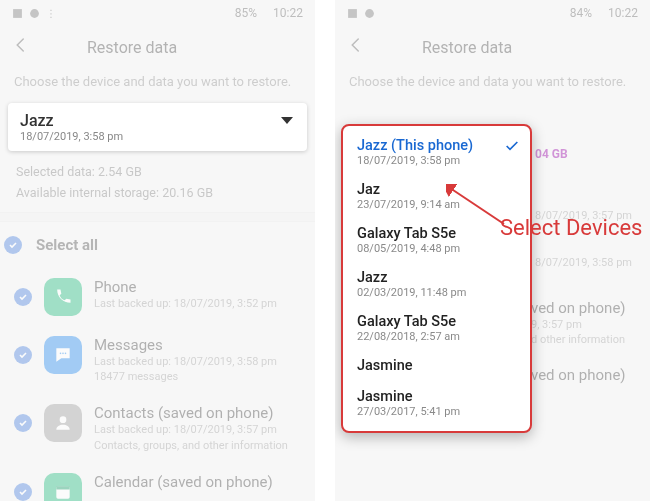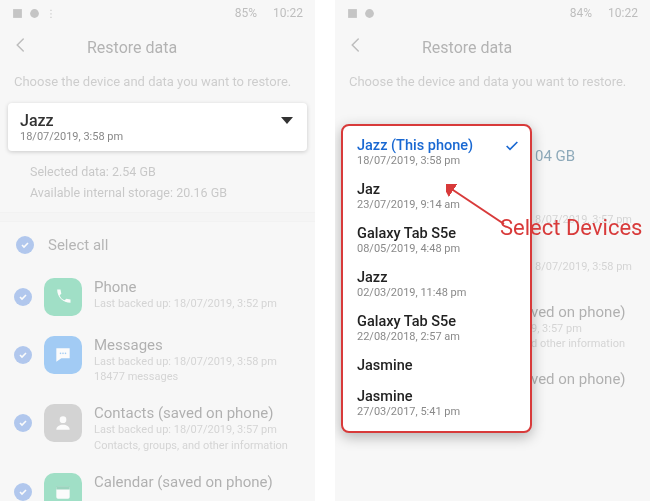--- a/index.html
+++ b/index.html
@@ -69,30 +69,30 @@
   }
   .sel-name { font-size: 16px; color: #333; font-weight: 500; }
   .sel-date { font-size: 11px; color: #888; }
   .sel-arrow {
     position: absolute; right: 14px; top: 14px;
     border-left: 6px solid transparent;
     border-right: 6px solid transparent;
     border-top: 7px solid #333;
   }
   .info {
-    padding: 0 30px;
+    padding: 0 16px;
     font-size: 12.5px;
     color: #8f8f8f;
     line-height: 1.7;
   }
   .section-gap { height: 10px; background:#f1f1f1; margin-top:8px; border-top:1px solid #ececec; border-bottom:1px solid #ececec; }
   .selectall {
     display: flex; align-items: center; gap: 14px;
-    padding: 14px 16px;
-    font-size: 15px; color: #656565;
+    padding: 14px 4px;
+    font-size: 15px; color: #656565; font-weight: bold;
   }
   .chk {
     width: 18px; height: 18px; border-radius: 50%;
     background: #5b8de0; display:inline-flex; align-items:center; justify-content:center;
   }
   .chk svg { width: 10px; height: 10px; }
   .list { padding: 0 0 10px 0; }
   .row {
     display: flex; align-items: flex-start; gap: 12px;
     padding: 10px 14px;
@@ -299,21 +299,21 @@
       <span>
         <svg class="back-ic" viewBox="0 0 24 24">
             <path d="M15 4l-8 8 8 8" stroke="#777" stroke-width="2" fill="none" stroke-linecap="round"></path>
           </svg>
       </span>
       <span class="title">Restore data</span>
     </div>
 
     <div class="subtitle">Choose the device and data you want to restore.</div>
 
-    <div style="padding:18px 14px 0 200px; font-size:15px; color:#0c4a6e;">
+    <div style="padding:18px 14px 0 200px; font-size:12px; color:#a21caf;font-weight:bold;">
       <div style="margin-top:28px;">04 GB</div>
     </div>
     <div style="padding:48px 14px 0 200px; font-size:11px; color:#a9a9a9;">
       <div>8/07/2019, 3:57 pm</div>
     </div>
     <div style="padding:34px 14px 0 200px; font-size:11px; color:#a9a9a9;">
       <div>8/07/2019, 3:58 pm</div>
     </div>
     <div style="padding:30px 14px 0 196px;">
       <div class="rowtitle">ved on phone)</div>

